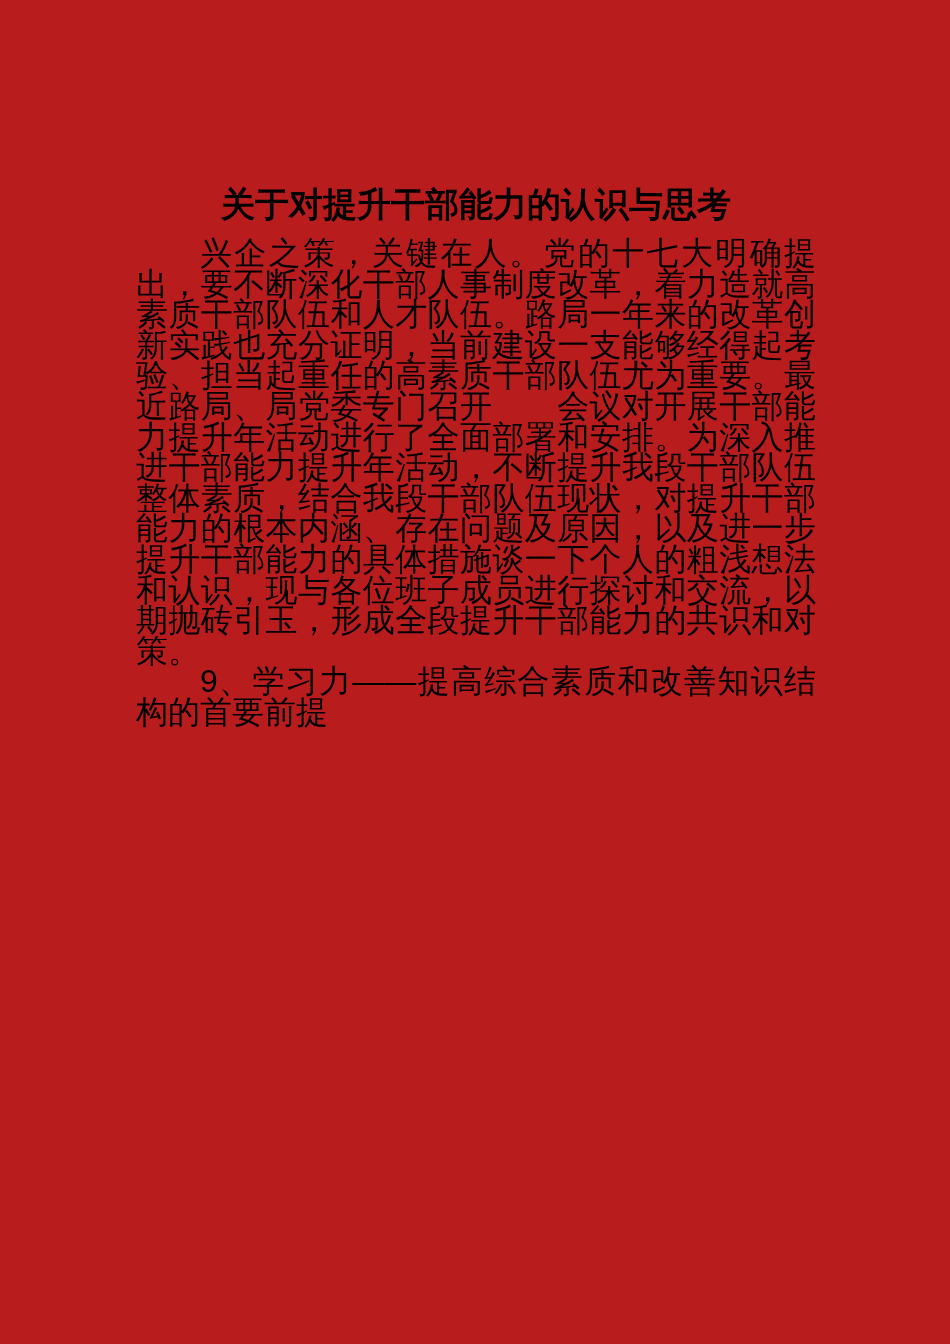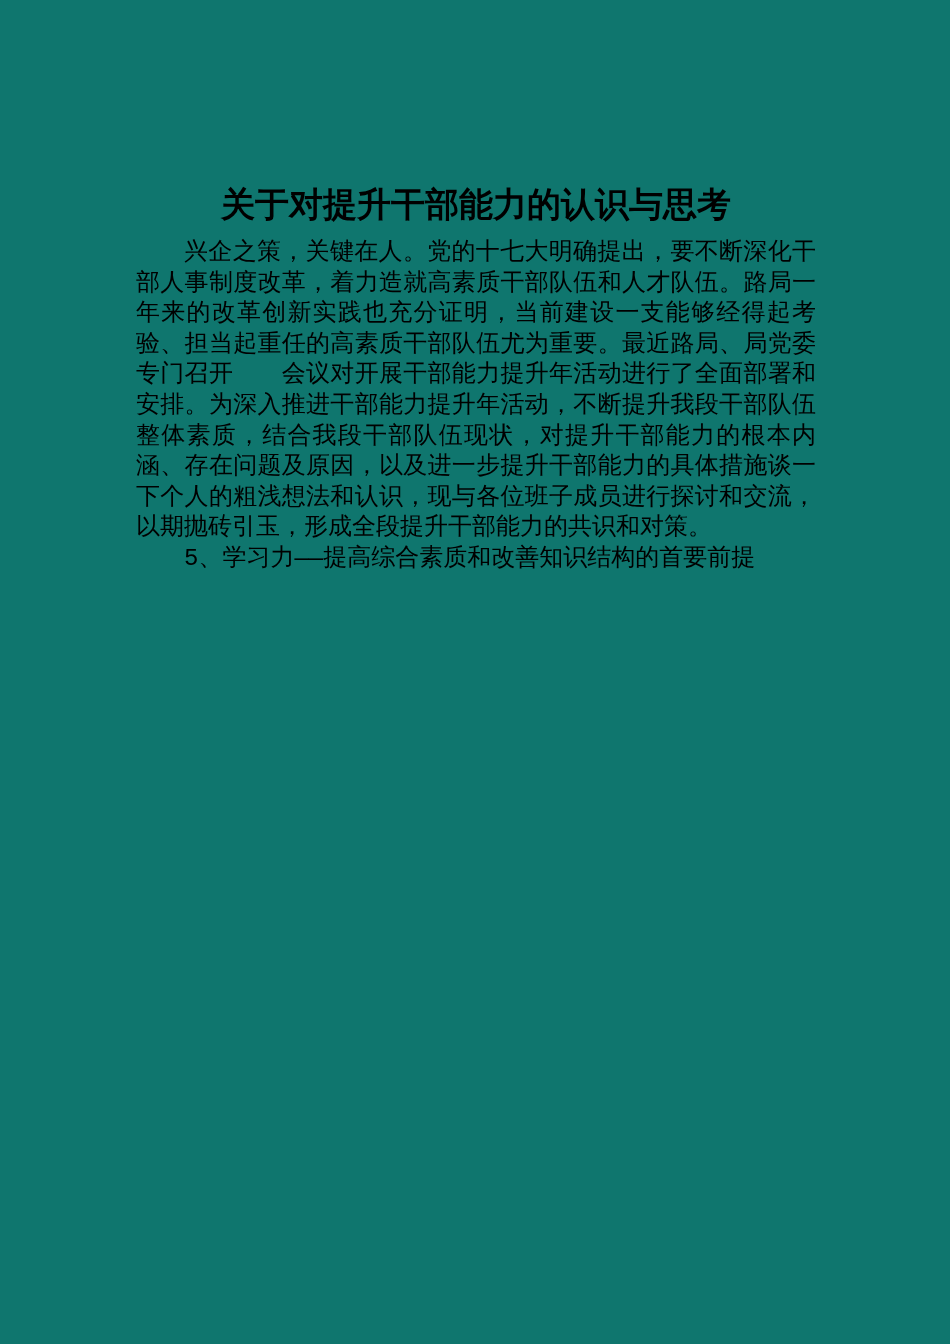--- a/index.html
+++ b/index.html
@@ -11,50 +11,50 @@
       width: 950px;
       height: 1344px;
       overflow: hidden;
       font-family: "Liberation Serif", serif;
       color: #000000;
     }
     .page {
       box-sizing: border-box;
       width: 950px;
       height: 1344px;
-      background: #0f766e;
+      background: #b91c1c;
       padding: 180px 134px 4px 136px; 
     }
     .doc-title {
       margin: 0 0 10px 0;
       font-family: "Liberation Sans", sans-serif;
       font-weight: 700;
       font-size: 34px;
       line-height: 48px;
       text-align: center;
       color: #000000;
     }
     .para {
       margin: 0;
-      font-family: Liberation Mono, monospace;
-      font-size: 24px;
+      font-family: Liberation Sans, sans-serif;
+      font-size: 32px;
       line-height: 30.6px;
       text-align: justify;
       text-justify: inter-ideograph;
       text-indent: 2em;
       color: #000000;
       word-break: normal;
       overflow-wrap: break-word;
     }
   </style>
 </head>
 <body>
 
 <div class="page">
   <h1 class="doc-title">关于对提升干部能力的认识与思考</h1>
 
   <p class="para">兴企之策，关键在人。党的十七大明确提出，要不断深化干部人事制度改革，着力造就高素质干部队伍和人才队伍。路局一年来的改革创新实践也充分证明，当前建设一支能够经得起考验、担当起重任的高素质干部队伍尤为重要。最近路局、局党委专门召开　　会议对开展干部能力提升年活动进行了全面部署和安排。为深入推进干部能力提升年活动，不断提升我段干部队伍整体素质，结合我段干部队伍现状，对提升干部能力的根本内涵、存在问题及原因，以及进一步提升干部能力的具体措施谈一下个人的粗浅想法和认识，现与各位班子成员进行探讨和交流，以期抛砖引玉，形成全段提升干部能力的共识和对策。</p>
 
 
 
-  <p class="para">5、学习力——提高综合素质和改善知识结构的首要前提</p>
+  <p class="para">9、学习力——提高综合素质和改善知识结构的首要前提</p>
 
 </div>
 
 </body></html>

